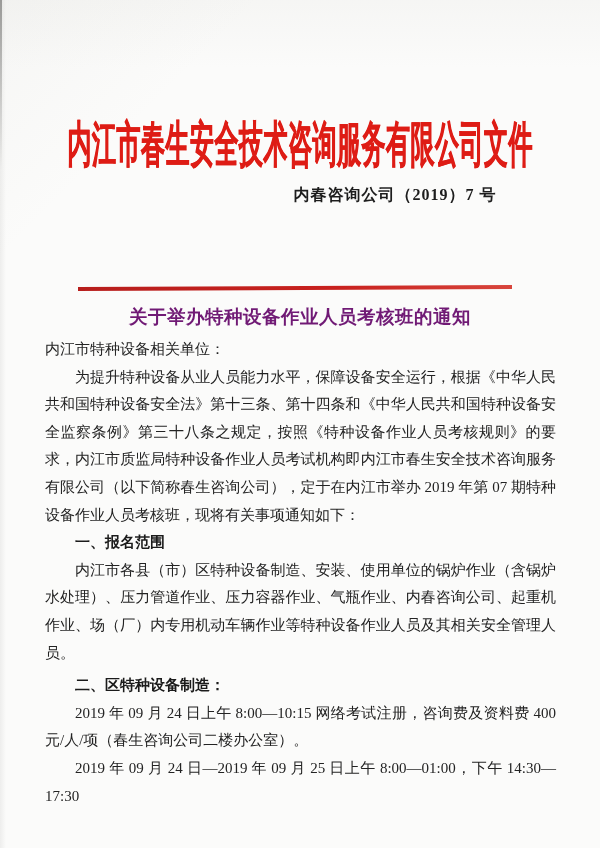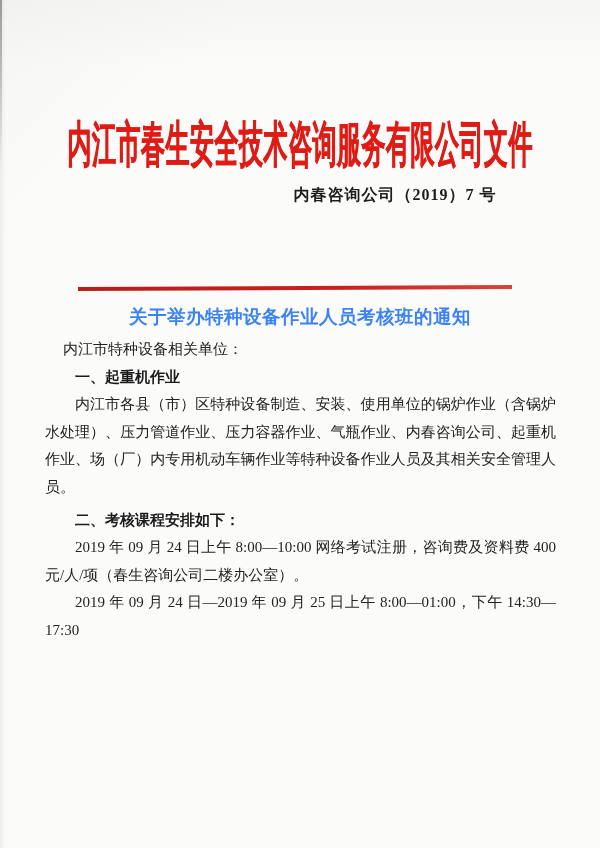--- a/index.html
+++ b/index.html
@@ -45,51 +45,52 @@
   }
   .red-rule {
     position: absolute; top: 286px; left: 78px;
     width: 434px; height: 4px;
     background: linear-gradient(to right, #b71e1c, #c8211e 60%, #d8453c);
     transform: rotate(-0.25deg);
   }
   .notice-heading {
     position: absolute; top: 304px; left: 0; right: 0;
     text-align: center;
-    font-size: 18.5px; font-weight: bold; color: #3b82f6;
+    font-size: 18.5px; font-weight: bold; color: #701a75;
     letter-spacing: 0.5px;
     white-space: nowrap;
   }
   .doc-body {
     position: absolute; top: 336px; left: 45px;
     width: 511px;
     font-size: 15px;
     line-height: 27.6px;
     text-align: justify;
     color: #232323;
   }
   .doc-body p { text-indent: 2em; }
-  .doc-body .salutation { text-indent: 0; margin-left: 18px; }
+  .doc-body .salutation { text-indent: 0; }
   .doc-body .section-heading { text-indent: 2em; font-weight: bold; color: #1b1b1b; }
   .doc-body .section-heading.second { margin-top: 5px; }
 </style>
 </head>
 <body>
 
 <div class="paper"></div>
 <div class="scan-edge"></div>
 
 <div class="letterhead-title">内江市春生安全技术咨询服务有限公司文件</div>
 
 <div class="doc-number">内春咨询公司（2019）7 号</div>
 
 <div class="red-rule"></div>
 
 <div class="notice-heading">关于举办特种设备作业人员考核班的通知</div>
 
 <div class="doc-body">
   <div class="salutation">内江市特种设备相关单位：</div>
-  <div class="section-heading">一、起重机作业</div>
+  <p>为提升特种设备从业人员能力水平，保障设备安全运行，根据《中华人民共和国特种设备安全法》第十三条、第十四条和《中华人民共和国特种设备安全监察条例》第三十八条之规定，按照《特种设备作业人员考核规则》的要求，内江市质监局特种设备作业人员考试机构即内江市春生安全技术咨询服务有限公司（以下简称春生咨询公司），定于在内江市举办 2019 年第 07 期特种设备作业人员考核班，现将有关事项通知如下：</p>
+  <div class="section-heading">一、报名范围</div>
   <p>内江市各县（市）区特种设备制造、安装、使用单位的锅炉作业（含锅炉水处理）、压力管道作业、压力容器作业、气瓶作业、内春咨询公司、起重机作业、场（厂）内专用机动车辆作业等特种设备作业人员及其相关安全管理人员。</p>
-  <div class="section-heading second">二、考核课程安排如下：</div>
-  <p>2019 年 09 月 24 日上午 8:00—10:00 网络考试注册，咨询费及资料费 400 元/人/项（春生咨询公司二楼办公室）。</p>
+  <div class="section-heading second">二、区特种设备制造：</div>
+  <p>2019 年 09 月 24 日上午 8:00—10:15 网络考试注册，咨询费及资料费 400 元/人/项（春生咨询公司二楼办公室）。</p>
   <p>2019 年 09 月 24 日—2019 年 09 月 25 日上午 8:00—01:00，下午 14:30—17:30</p>
 </div>
 
 </body></html>

